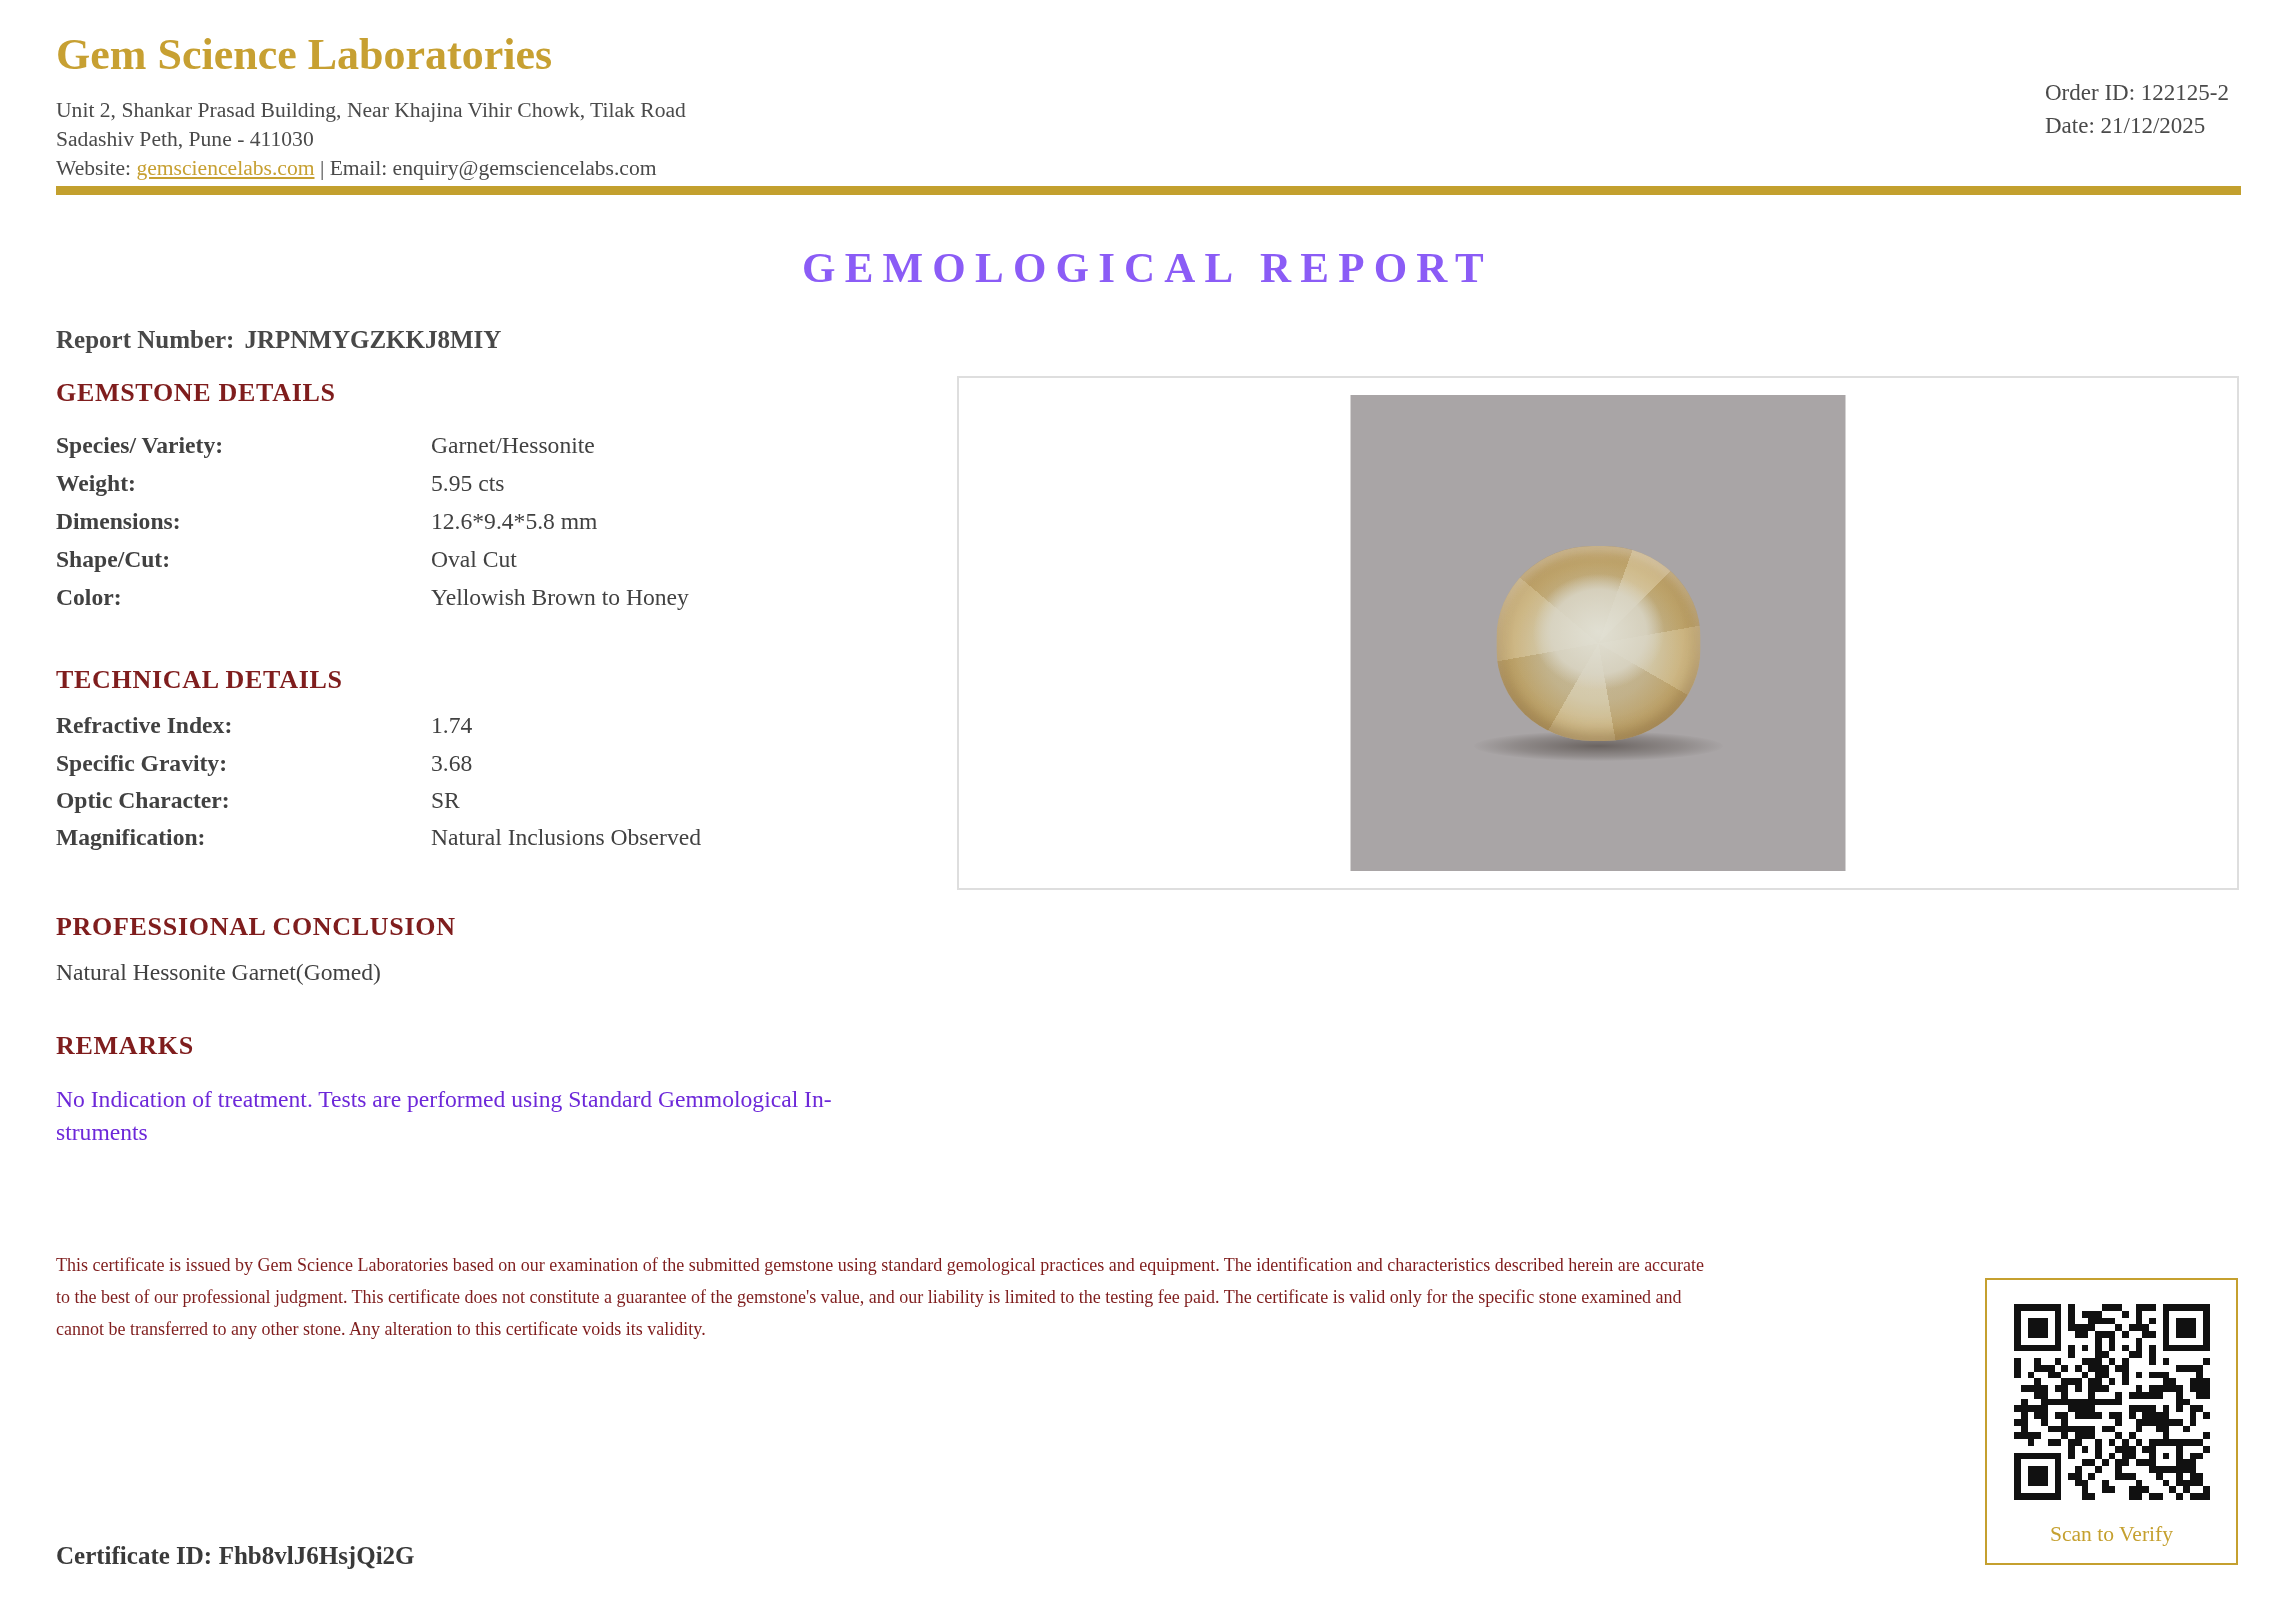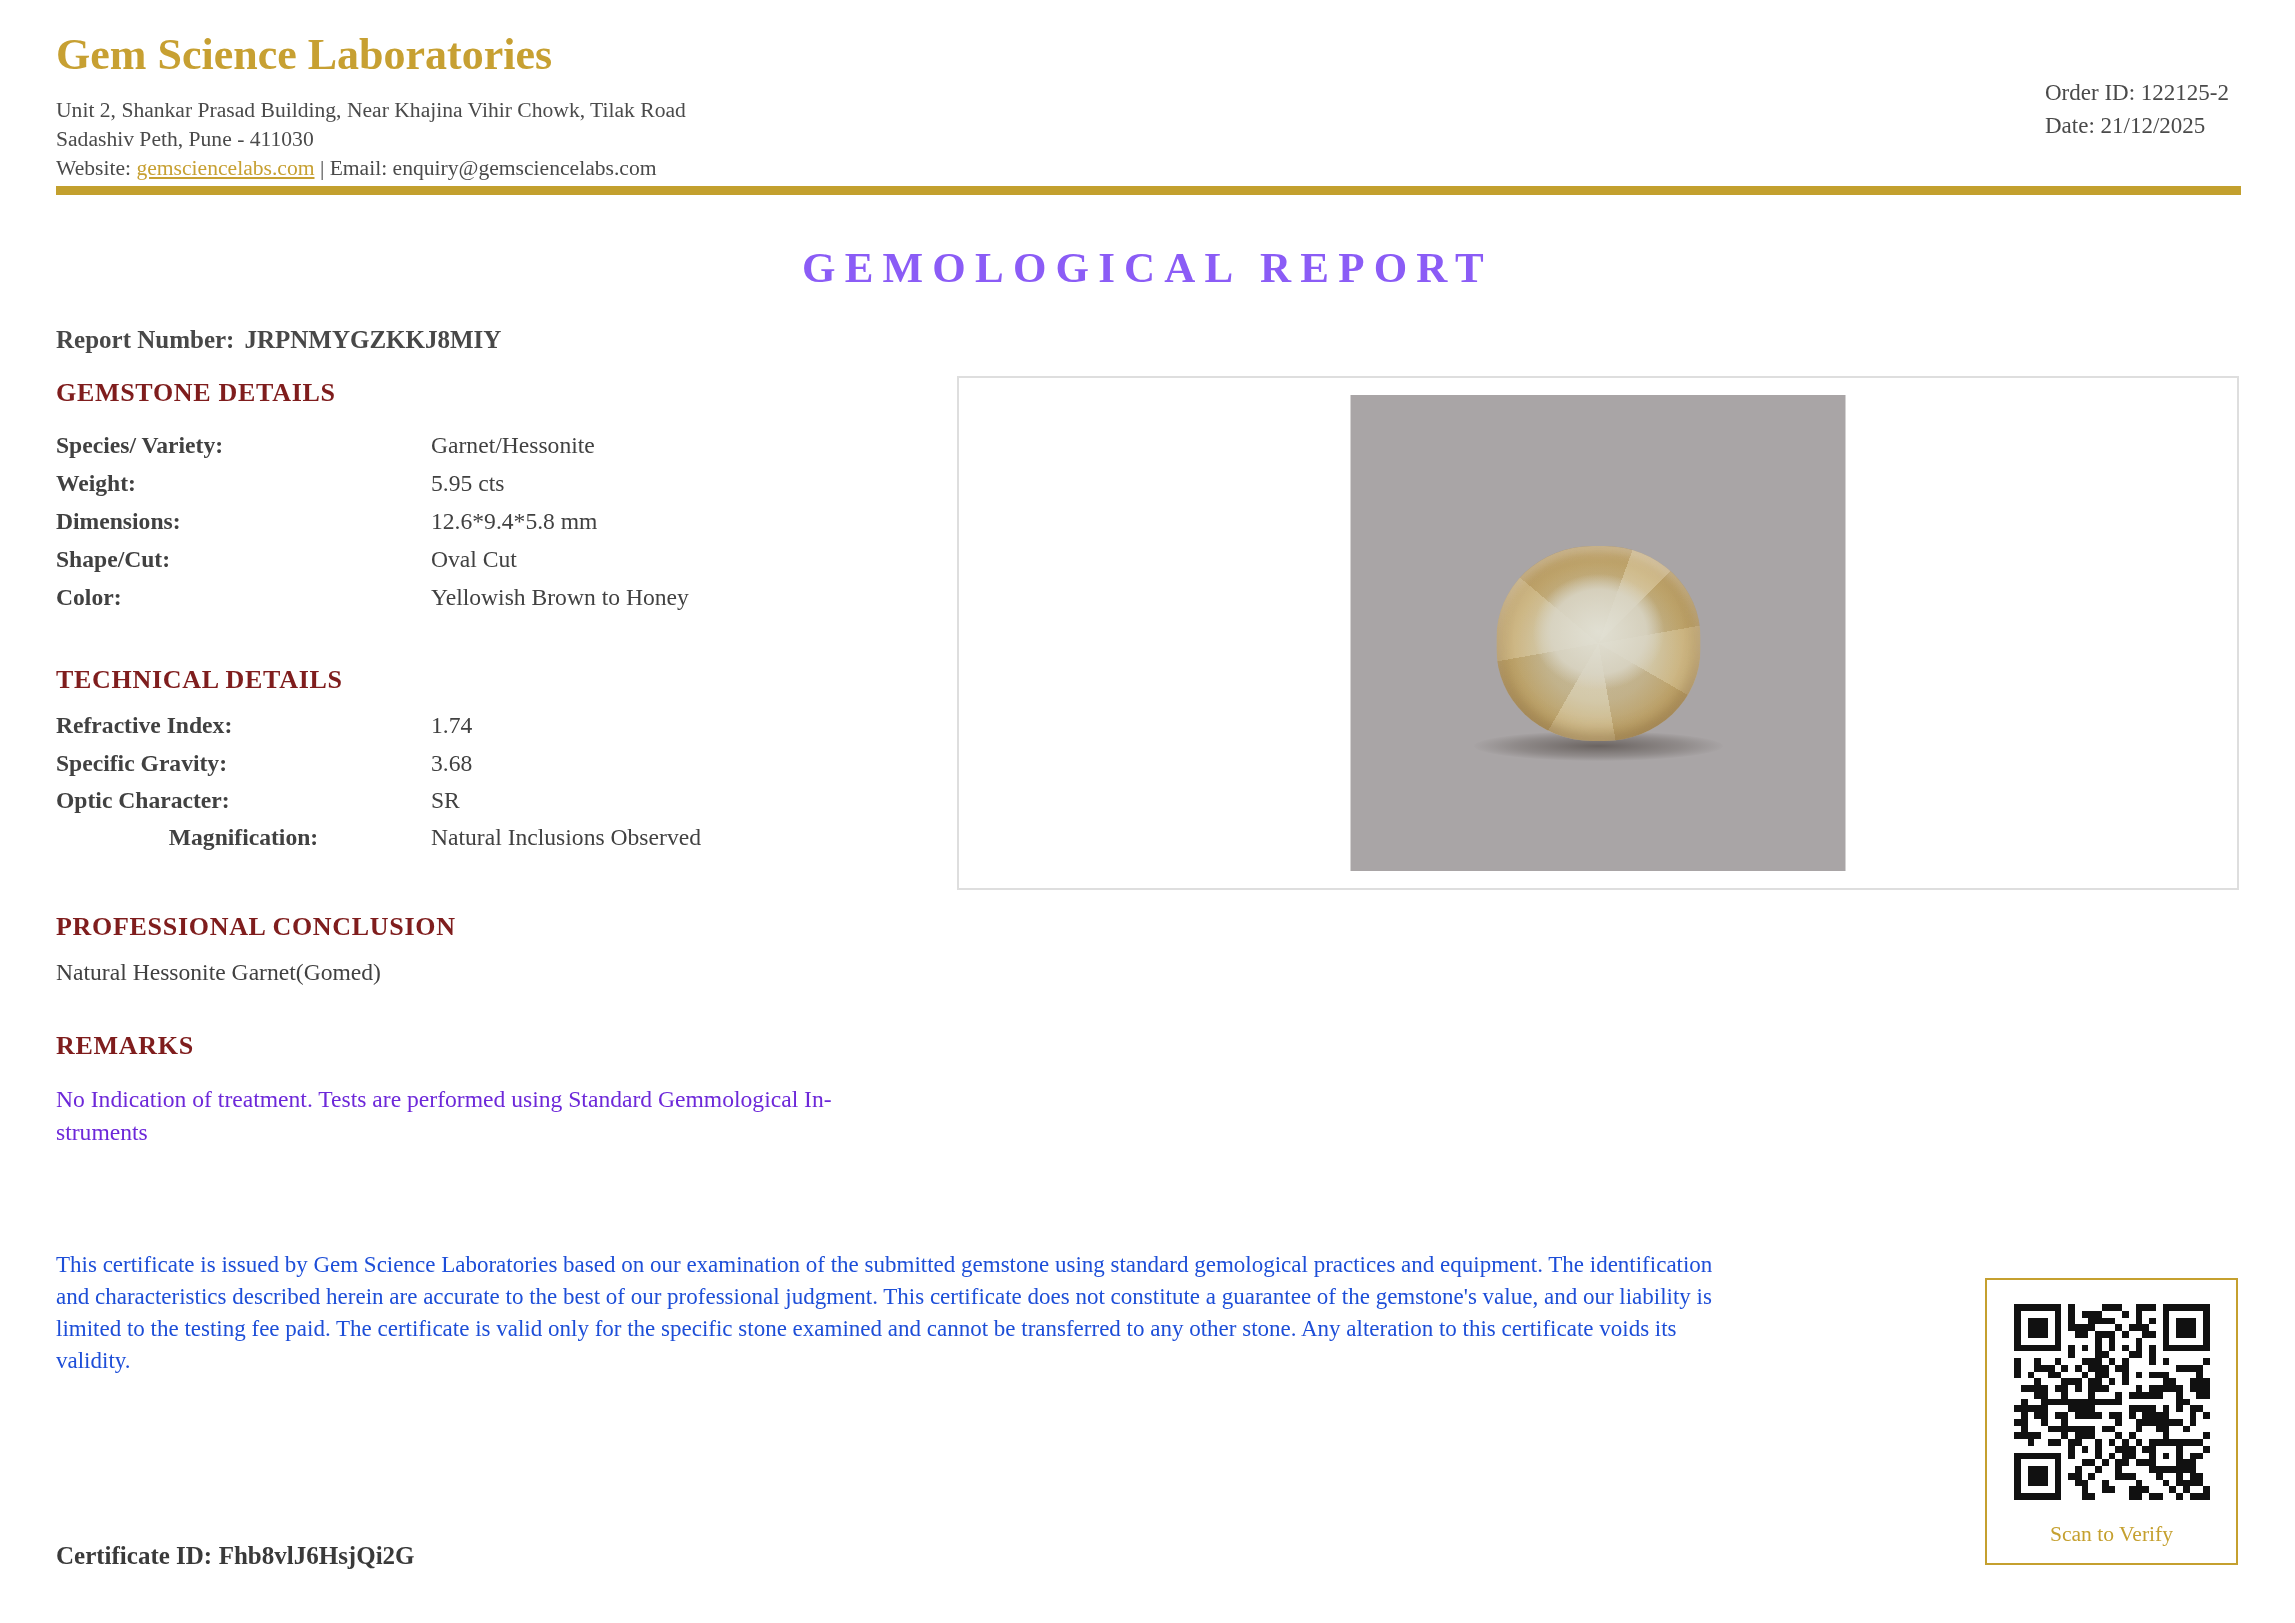--- a/index.html
+++ b/index.html
@@ -18,42 +18,42 @@
   .report-title{position:absolute;left:0;top:243px;width:100%;text-align:center;
     font-size:43px;font-weight:bold;letter-spacing:9.2px;color:#8b5cf6;}
   .report-number{position:absolute;left:56px;top:326px;font-size:25px;font-weight:bold;color:#484848;}
   .report-number .val{margin-left:10px;}
   
   .section-heading{position:absolute;left:56px;font-size:26px;font-weight:bold;color:#7f1d1d;letter-spacing:0.7px;}
   .h-gem{top:378px;} .h-tech{top:665px;} .h-conc{top:912px;} .h-rem{top:1031px;}
   .detail-row{position:absolute;left:56px;font-size:23.6px;color:#414141;white-space:nowrap;}
   .detail-row .lbl{font-weight:bold;display:inline-block;width:375px;}
   .g0{top:432px;} .g1{top:470px;} .g2{top:508px;} .g3{top:546px;} .g4{top:584px;}
-  .t0{top:712px;} .t1{top:750px;} .t2{top:787px;} .t3{top:824px;text-align:center;}
+  .t0{top:712px;} .t1{top:750px;} .t2{top:787px;} .t3{top:824px;}
   .conclusion-text{position:absolute;left:56px;top:959px;font-size:23.6px;color:#414141;}
   .remarks-text{position:absolute;left:56px;font-size:23.6px;color:#6d28d9;}
   .r1{top:1086px;} .r2{top:1119px;}
   
   .image-box{position:absolute;left:957px;top:376px;width:1278px;height:510px;
     border:2.6px solid #dedede;background:#ffffff;}
   .photo{position:absolute;left:50%;transform:translateX(-50%);top:17px;width:495px;height:476px;background:#A9A5A6;}
   .gem{position:absolute;left:50%;transform:translateX(-50%);top:151px;width:204px;height:195px;
     border-radius:47%;
     background:
       radial-gradient(ellipse 52% 48% at 50% 44%, rgba(226,225,213,0.95), rgba(217,213,197,0.85) 45%, rgba(217,213,197,0) 62%),
       conic-gradient(from 20deg at 50% 50%, rgba(255,255,255,0.18) 0 25deg, rgba(120,90,40,0.12) 25deg 60deg,
         rgba(255,255,255,0.10) 60deg 100deg, rgba(140,105,55,0.16) 100deg 150deg, rgba(255,255,255,0.14) 150deg 190deg,
         rgba(120,90,40,0.12) 190deg 240deg, rgba(255,255,255,0.12) 240deg 290deg, rgba(140,105,55,0.14) 290deg 360deg),
       radial-gradient(ellipse at 50% 52%, #d4cdb6 0%, #ccbf9a 38%, #c6ad74 58%, #bb9c60 75%, #ab8b51 90%, #9d7e46 100%);
     box-shadow: inset 0 -6.5px 14.4px rgba(120,92,48,0.45), inset 0 5.2px 10.5px rgba(255,255,255,0.4);
   }
   .gem-shadow{position:absolute;left:50%;transform:translateX(-50%);top:336px;width:249px;height:30px;border-radius:50%;
     background:radial-gradient(ellipse at center, rgba(55,46,40,0.55) 0%, rgba(55,46,40,0.22) 48%, rgba(55,46,40,0) 72%);}
   
-  .disclaimer{position:absolute;left:56px;top:1249px;width:1665px;font-size:23px;line-height:32px;color:#1d4ed8;}
+  .disclaimer{position:absolute;left:56px;top:1249px;width:1665px;font-size:18px;line-height:32px;color:#7f1d1d;}
   .certificate-id{position:absolute;left:56px;top:1542px;font-size:25px;font-weight:bold;color:#3a3a3a;}
   .certificate-id .val{margin-left:6.5px;text-align:right;}
   .qr-box{position:absolute;left:1985px;top:1278px;width:249px;height:283px;border:2.6px solid #C5A02F;background:#ffffff;}
   .qr-svg{position:absolute;left:50%;transform:translateX(-50%);top:23.6px;width:196px;height:196px;}
   .qr-caption{position:absolute;left:0;bottom:15.7px;width:100%;text-align:center;font-size:21.6px;color:#C5A02F;}
 </style>
 </head>
 <body>
 
 <div class="page">

